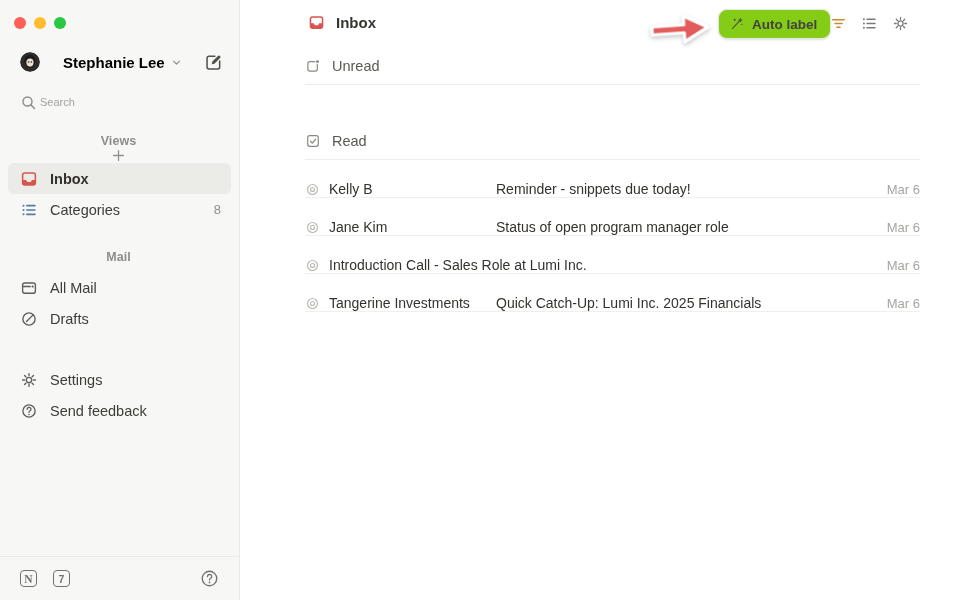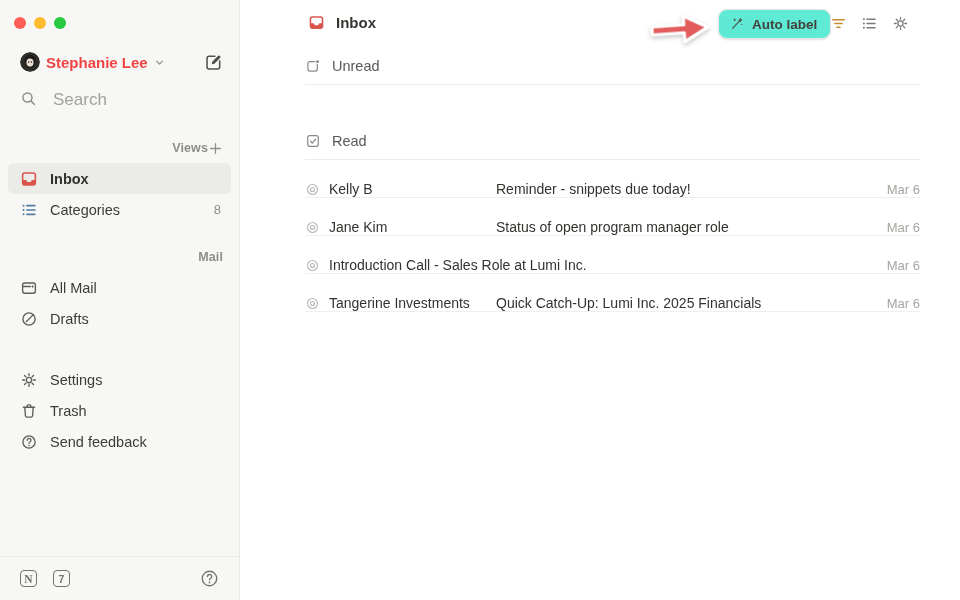--- a/index.html
+++ b/index.html
@@ -8,28 +8,28 @@
   .app { display:flex; width:960px; height:600px; }
 
   
   .sidebar { width:240px; background:#f7f7f5; border-right:1px solid #e9e8e5; position:relative; flex-shrink:0; }
   .traffic { display:flex; gap:8px; padding:17px 0 0 14px; }
   .dot { width:12px; height:12px; border-radius:50%; cursor:default; }
   .dot.red{ background:#ff5f57; } .dot.yellow{ background:#febc2e; } .dot.green{ background:#28c840; }
 
   .user-row { display:flex; align-items:center; margin:21px 16px 0 20px; height:24px; }
   .avatar { width:20px; height:20px; border-radius:50%; overflow:hidden; flex-shrink:0; }
-  .user-name { font-size:15px; font-weight:700; color:#ef4444; margin-left:6px; white-space:nowrap; }
+  .user-name { font-size:15px; font-weight:700; color:#000000; margin-left:23px; white-space:nowrap; }
   .chev { margin-left:5px; color:#8f8e8a; display:flex; }
   .compose-btn { margin-left:auto; display:flex; color:#51504b; cursor:pointer; }
 
-  .search-row { display:flex; gap:16px; margin:16px 20px 0 20px; height:24px; color:#a3a19c; font-size:17px; cursor:pointer; }
+  .search-row { display:flex; align-items:center; gap:3px; margin:16px 20px 0 20px; height:24px; color:#a3a19c; font-size:11px; cursor:pointer; }
   .search-row .ic { color:#8f8e8a; display:flex; }
 
-  .sec-head { display:flex; align-items:center; justify-content:flex-end; margin:24px 16px 0 14px; height:20px; }
+  .sec-head { display:flex; align-items:center; justify-content:center; margin:24px 16px 0 14px; height:20px;flex-direction:column; }
   .sec-head .lbl { font-size:12.5px; font-weight:600; color:#8f8e8a; letter-spacing:.1px; }
   .sec-head .plus { color:#8f8e8a; display:flex; cursor:pointer; }
   .sec-head.mail { margin-top:22px; }
 
   .nav { margin-top:5px; }
   .nav-item { display:flex; align-items:center; gap:12px; height:31px; margin:0 8px; padding:0 10px 0 12px; border-radius:6px; font-size:14.5px; color:#3d3c37; cursor:pointer; }
   .nav-item .ic { display:flex; width:18px; justify-content:center; color:#5f5e59; }
   .nav-item.selected { background:#ebebe8; font-weight:700; color:#32312c; }
   .nav-item .count { margin-left:auto; font-size:13px; color:#8f8e8a; font-weight:400; }
   .nav.footer { margin-top:30px; }
@@ -40,21 +40,21 @@
   .badge-sq { width:17px; height:17px; border:1.4px solid #73726d; border-radius:4px; display:flex; align-items:center; justify-content:center; font-size:10.5px; font-weight:700; color:#73726d; }
   .badge-sq.serif { font-family:"Liberation Serif", serif; font-size:11.5px; }
 
   
   .main { flex:1; position:relative; background:#fff; }
   .title-group { position:absolute; left:68px; top:14px; display:flex; align-items:center; gap:11px; }
   .title-group .title { font-size:15px; font-weight:700; color:#37352f; }
 
   .annot-arrow { position:absolute; left:406px; top:8px; width:70px; height:42px; pointer-events:none; }
   .auto-label { position:absolute; left:478px; top:9px; height:30px; padding:0 13px 0 10px; display:flex; align-items:center; gap:7px;
-    background:#5eead4; border:1px solid #e8e7e4; border-radius:9px; box-shadow:0 1px 3px rgba(15,15,15,.09), 0 1px 1px rgba(15,15,15,.04);
+    background:#84cc16; border:1px solid #e8e7e4; border-radius:9px; box-shadow:0 1px 3px rgba(15,15,15,.09), 0 1px 1px rgba(15,15,15,.04);
     font-size:13.5px; font-weight:600; color:#43423e; cursor:pointer; white-space:nowrap; }
   .hdr-icons { position:absolute; left:590px; top:15px; display:flex; gap:14px; align-items:center; }
   .hdr-icons .ibtn { display:flex; cursor:pointer; color:#7b7a76; }
   .hdr-icons .ibtn.amber { color:#c98a2c; }
 
   .list { position:absolute; left:65px; right:40px; top:48px; }
   .group-row { display:flex; align-items:center; gap:11px; height:37px; border-bottom:1px solid #eeedea; font-size:14.5px; color:#5a5955; cursor:pointer; }
   .group-row .ic { display:flex; color:#8a8985; width:16px; justify-content:center; }
   .group-gap { height:37px; }
   .group-row.read { height:38px; }
@@ -180,28 +180,20 @@
         <span class="ic">
           <svg viewBox="0 0 20 20" width="18" height="18" fill="none" stroke="currentColor" stroke-width="1.5" stroke-linecap="round">
             <circle cx="10" cy="10" r="3"></circle>
             <path d="M10 2.9v2.1M10 15v2.1M2.9 10h2.1M15 10h2.1M5 5l1.5 1.5M13.5 13.5 15 15M5 15l1.5-1.5M13.5 6.5 15 5"></path>
           </svg>
         </span>
         <span>Settings</span>
       </div>
       <div class="nav-item">
         <span class="ic">
-          <svg viewBox="0 0 20 20" width="18" height="18" fill="none" stroke="currentColor" stroke-width="1.5" stroke-linecap="round" stroke-linejoin="round">
-            <path d="M3.8 5.8h12.4M8 5.8V4.3a1.1 1.1 0 0 1 1.1-1.1h1.8A1.1 1.1 0 0 1 12 4.3v1.5M5.3 5.8l.7 9.2a1.9 1.9 0 0 0 1.9 1.8h4.2a1.9 1.9 0 0 0 1.9-1.8l.7-9.2"></path>
-          </svg>
-        </span>
-        <span>Trash</span>
-      </div>
-      <div class="nav-item">
-        <span class="ic">
           <svg viewBox="0 0 20 20" width="18" height="18" fill="none" stroke="currentColor" stroke-width="1.5" stroke-linecap="round">
             <circle cx="10" cy="10" r="6.8"></circle>
               <path d="M8 8.1a2.1 2.1 0 1 1 2.9 1.9c-.7.3-.9.8-.9 1.5"></path>
               <circle cx="10" cy="13.9" r=".9" fill="currentColor" stroke="none"></circle>
           </svg>
         </span>
         <span>Send feedback</span>
       </div>
     </div>
 

